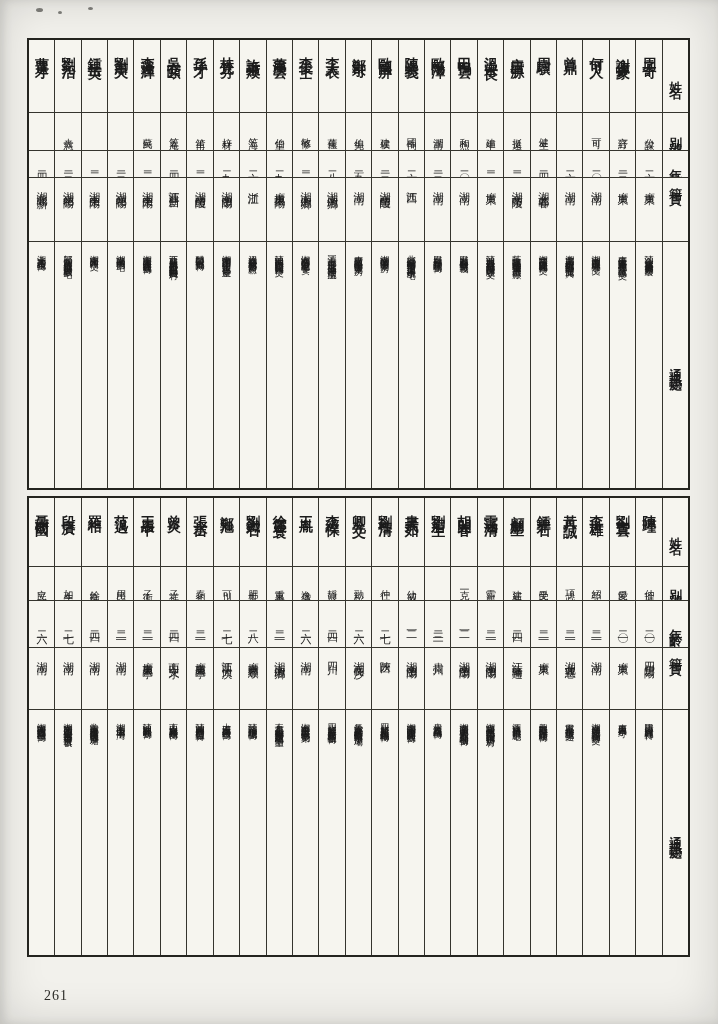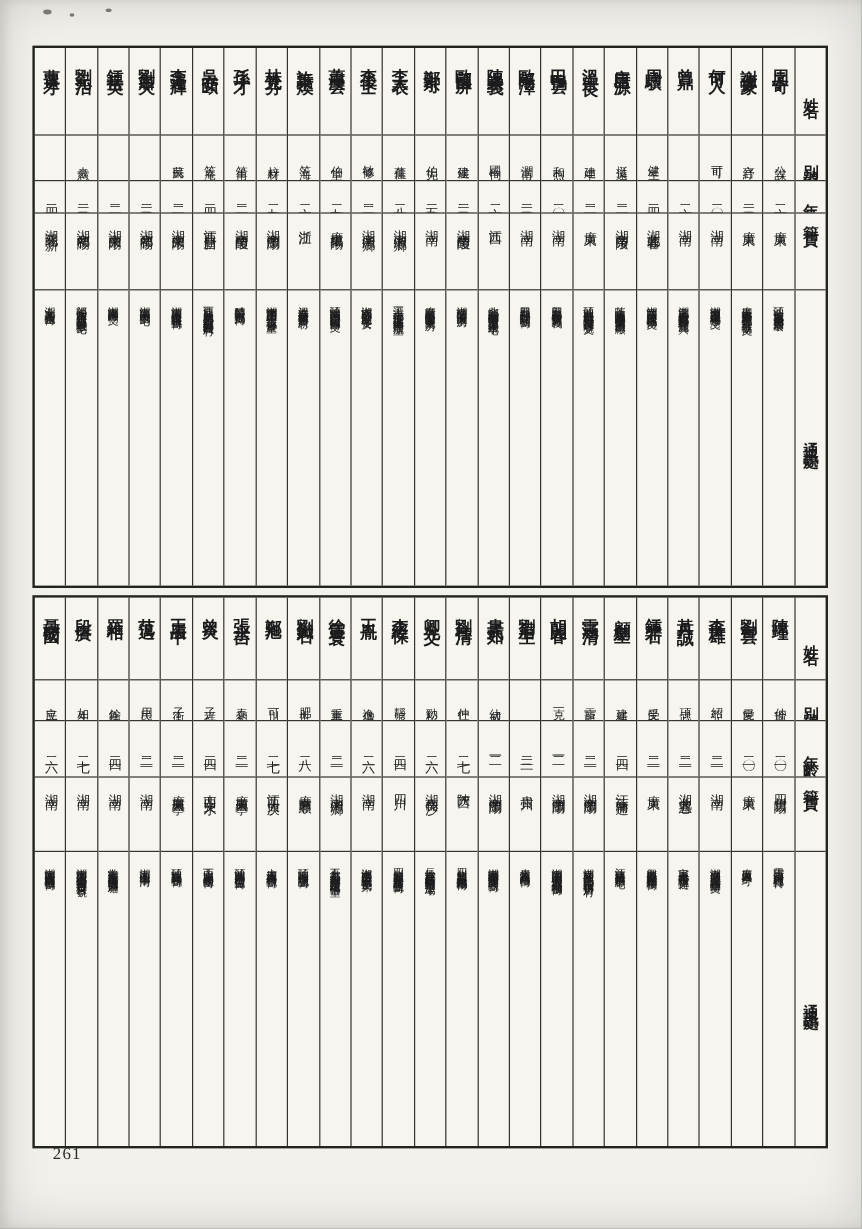--- a/index.html
+++ b/index.html
@@ -59,21 +59,21 @@
   .t0 .c-native{height:64px;}
   .t0 .c-addr{height:246px;}
   
   .t1 .c-name{height:69px;}
   .t1 .c-alias{height:34px;}
   .t1 .c-age{height:47px;}
   .t1 .c-native{height:62px;}
   .t1 .c-addr{height:245px;}
 
   .page-number{
-    position:absolute;left:44px;top:955px;
+    position:absolute;left:44px;top:988px;
     font-size:14px;letter-spacing:1px;color:#2a2a26;
   }
 </style>
 </head>
 <body>
 
 <div class="page">
   <div class="smudge s1"></div>
   <div class="smudge s2"></div>
   <div class="smudge s3"></div>

